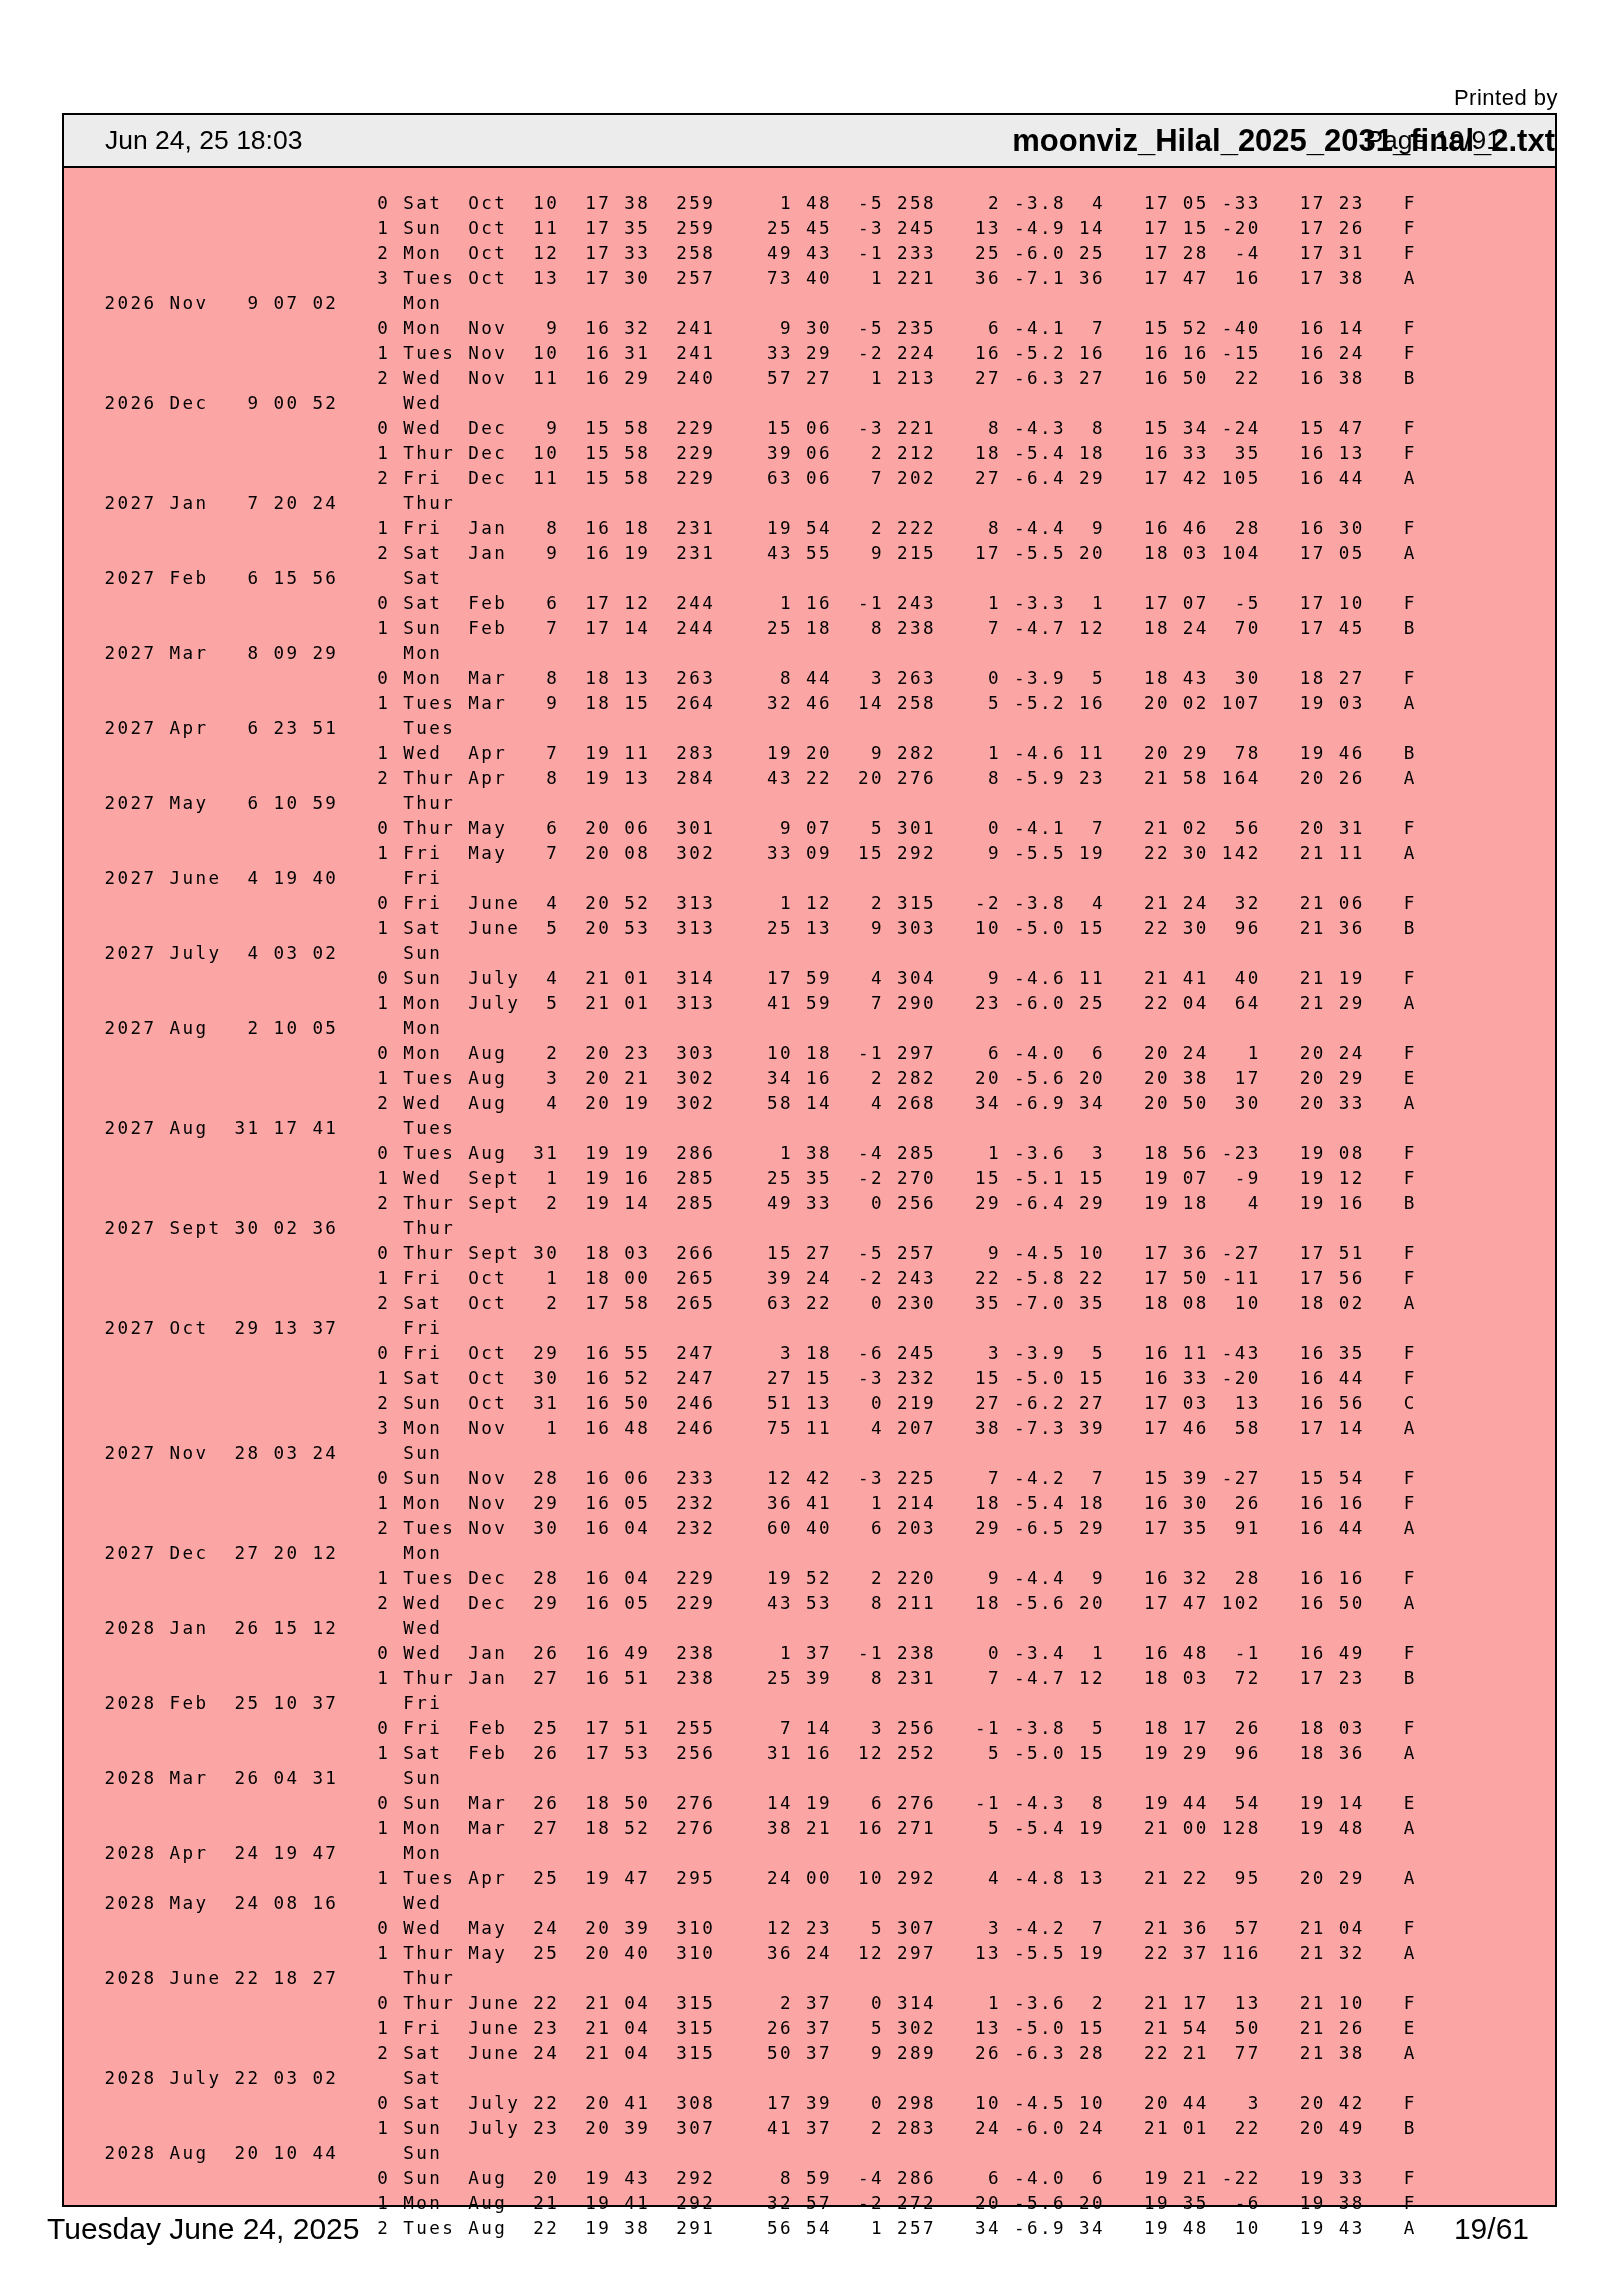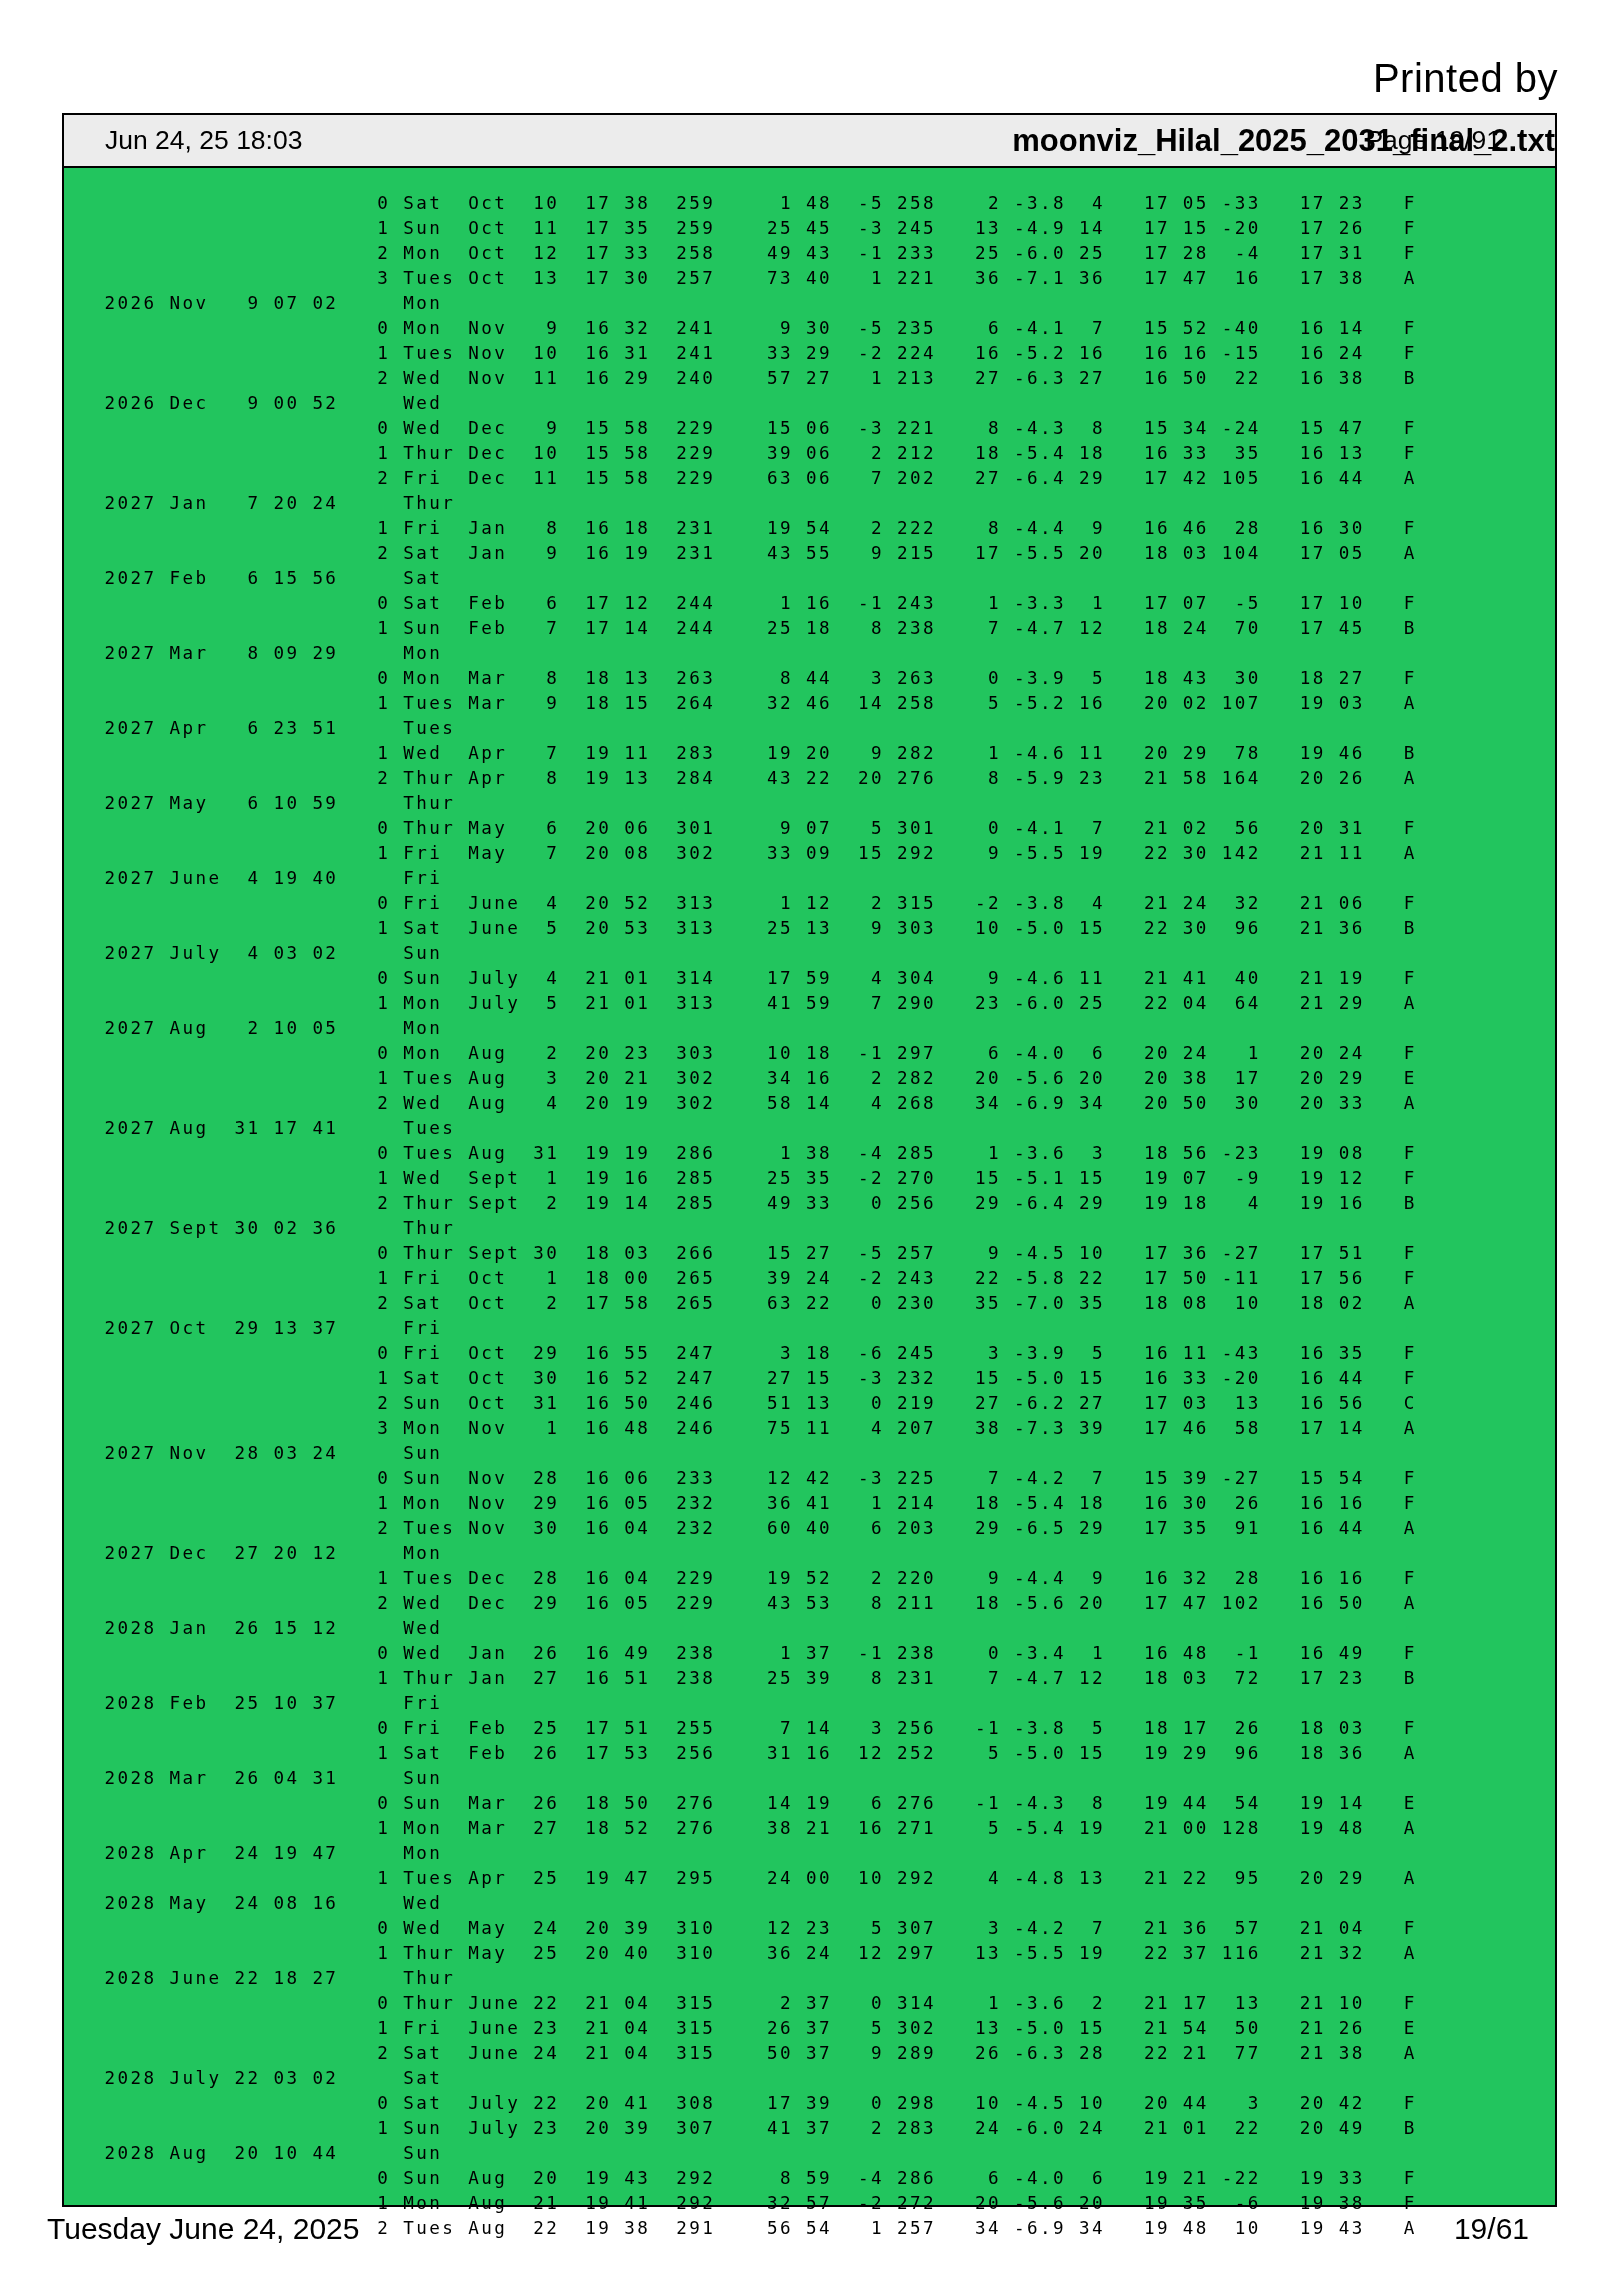--- a/index.html
+++ b/index.html
@@ -1,18 +1,18 @@
 <!DOCTYPE html>
 <html><head>
 <meta charset="utf-8">
 <style>
   html,body{margin:0;padding:0;background:#ffffff;}
   body{position:relative;width:1620px;height:2293px;font-family:"Liberation Sans",sans-serif;color:#000;}
-  .printed-by{position:absolute;top:56px;right:62px;font-size:40px;letter-spacing:0.5px;}
-  .page-frame{position:absolute;left:62px;top:113px;width:1491px;height:2090px;border:2.9px solid #000;background:#22c55e;}
+  .printed-by{position:absolute;top:85px;right:62px;font-size:22px;letter-spacing:0.5px;}
+  .page-frame{position:absolute;left:62px;top:113px;width:1491px;height:2090px;border:2.9px solid #000;background:#fca5a5;}
   .header-bar{height:51px;background:#ececec;border-bottom:2.9px solid #000;display:flex;align-items:center;position:relative;}
   .hdr-datetime{position:absolute;left:41px;font-size:26.5px;}
   .hdr-filename{position:absolute;left:0;right:0;text-align:right;font-size:31px;font-weight:bold;}
   .hdr-page{position:absolute;right:54px;font-size:26.5px;}
   .file-text{margin:16px;padding:6.9px 0 0 24.5px;font-family:"DejaVu Sans Mono","Liberation Mono",monospace;
              font-size:17.6px;line-height:25px;letter-spacing:2.4px;white-space:pre;color:#000;}
   .footer{position:absolute;left:0;top:2212px;width:100%;}
   .footer-date{position:absolute;left:47px;font-size:30px;}
   .footer-page{position:absolute;right:91px;font-size:30px;}
 </style>

